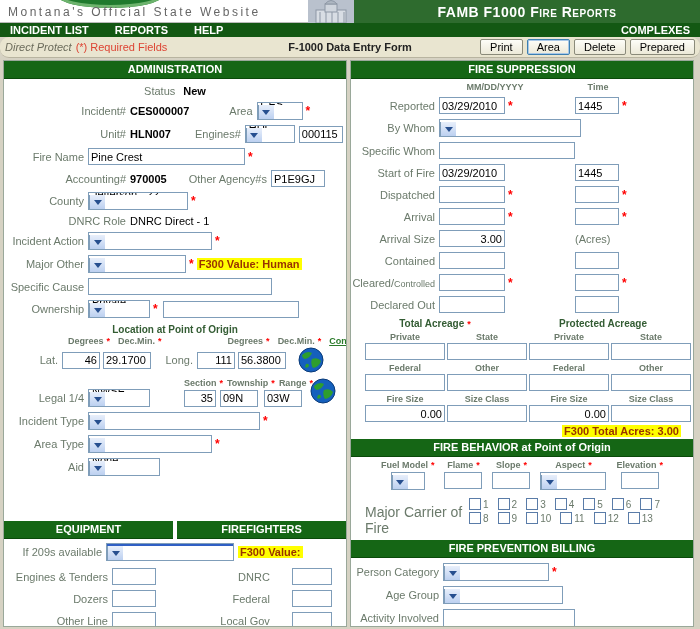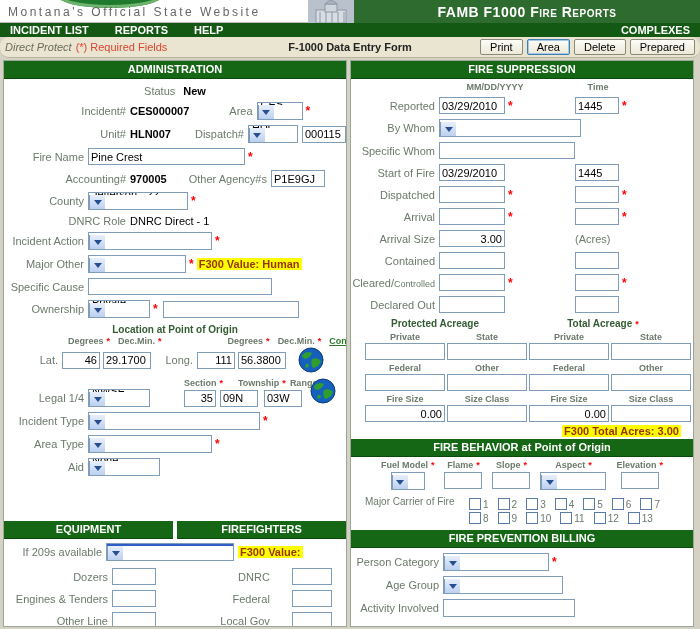--- a/index.html
+++ b/index.html
@@ -73,21 +73,21 @@
   .acre-lbl-row { display:flex; margin-top:3px; }
   .acre-lbl { width:80px; margin-right:2px; text-align:center; font-size:9px; color:#6b7a6b; font-weight:bold; }
   .acre-in-row { display:flex; margin-top:1px; }
   .acre-in-row .txt { width:80px; margin-right:2px;padding-left:12px; }
   .f300-total { text-align:right; padding-right:12px; margin-top:3px; }
   
   .bh-row { display:flex; justify-content:center; gap:10px; margin-top:3px; }
   .bh-cell { display:flex; flex-direction:column; align-items:center; }
   .bh-lbl { font-size:9px; color:#6b7a6b; font-weight:bold; margin-bottom:2px; white-space:nowrap; }
   .carrier { display:flex; align-items:flex-start; margin:6px 0 4px; }
-  .carrier-lbl { width:118px; text-align:left; padding-left:14px; color:#6b7a6b; font-size:10px; }
+  .carrier-lbl { width:118px; text-align:left; padding-left:14px; color:#6b7a6b; font-size:14px; margin-top:8px; }
   .cb-grid .cb-row { display:flex; gap:9px; margin:2px 0; }
   .cb { display:flex; align-items:center; gap:2px; color:#6b7a6b; font-size:10px; }
   .cbx { width:12px; height:12px; border:1px solid #5a7ca8; background:#fff; display:inline-block; }
   .spacer40 { height:38px; }
 </style>
 </head>
 <body>
 
 <div class="banner">
   <div class="banner-left">
@@ -150,21 +150,21 @@
           <span class="arr">
             <i></i>
           </span>
         </span>
     <b class="star">*</b>
   </div>
 
   <div class="row">
     <span class="lblw">Unit#</span>
     <span class="val">HLN007</span>
-    <span class="lblw" style="width:auto; margin-left:24px;">Dispatch#</span>
+    <span class="lblw" style="width:auto; margin-left:24px;">Engines#</span>
     <span class="sel" style="width:50px">
           <span class="st">HDC</span>
           <span class="arr">
             <i></i>
           </span>
         </span>
     <input class="txt" style="width: 44px; margin-left: 4px;" value="000115">
   </div>
 
   <div class="row">
@@ -261,21 +261,21 @@
       <circle cx="13" cy="13" r="12" fill="#1560bd" stroke="#0a3a78"></circle>
       <path d="M4 8 Q9 3 14 6 Q12 11 7 12 Q4 11 4 8Z" fill="#2e9e2e"></path>
       <path d="M14 12 Q20 10 23 14 Q21 20 15 21 Q12 16 14 12Z" fill="#2e9e2e"></path>
       <path d="M8 17 Q11 16 11 19 Q9 22 7 20Z" fill="#2e9e2e"></path>
     </svg>
   </div>
 
   <div class="row" style="margin:2px 0 0;">
     <span class="minihead" style="margin-left:180px">Section</span>
         <b class="star" style="font-size:9px">*</b>
-    <span class="minihead" style="margin-left:15px">Township</span>
+    <span class="minihead" style="margin-left:4px">Township</span>
         <b class="star" style="font-size:9px">*</b>
     <span class="minihead" style="margin-left:4px">Range</span>
         <b class="star" style="font-size:9px">*</b>
   </div>
 
   <div class="row" style="margin-top:1px;">
     <span class="lbln">Legal 1/4</span>
     <span class="sel" style="width:62px">
           <span class="st">NWSE</span>
           <span class="arr">
@@ -339,25 +339,25 @@
           <span class="arr">
             <i></i>
           </span>
         </span>
     <span class="hl" style="margin-left:4px">F300 Value:</span>
   </div>
 
   <div class="eq-cols">
     <div class="eq-col">
       <div class="row">
-        <span class="eq-lbl">Dozers</span>
+        <span class="eq-lbl">Engines &amp; Tenders</span>
         <input class="txt" style="width: 44px;">
       </div>
       <div class="row">
-        <span class="eq-lbl">Engines &amp; Tenders</span>
+        <span class="eq-lbl">Dozers</span>
         <input class="txt" style="width: 44px;">
       </div>
       <div class="row">
         <span class="eq-lbl">Other Line</span>
         <input class="txt" style="width: 44px;">
       </div>
 
     </div>
     <div class="ff-col">
       <div class="row">
@@ -482,22 +482,22 @@
     <span class="rlbl">Declared Out</span>
     <span class="datecell">
       <input class="txt" style="width: 66px;">
     </span>
     <span class="timecell">
       <input class="txt" style="width: 44px;">
     </span>
   </div>
 
   <div class="acre-titles">
+    <span class="acre-title"><span>Total Acreage</span><b class="star" style="font-size:9px">*</b></span>
     <span class="acre-title">Protected Acreage</span>
-    <span class="acre-title"><span>Total Acreage</span><b class="star" style="font-size:9px">*</b></span>
   </div>
 
   <div class="acre-grid">
     <div class="acre-lbl-row">
       <span class="acre-lbl">Private</span>
       <span class="acre-lbl">State</span>
       <span class="acre-lbl">Private</span>
       <span class="acre-lbl">State</span>
     </div>
     <div class="acre-in-row">

